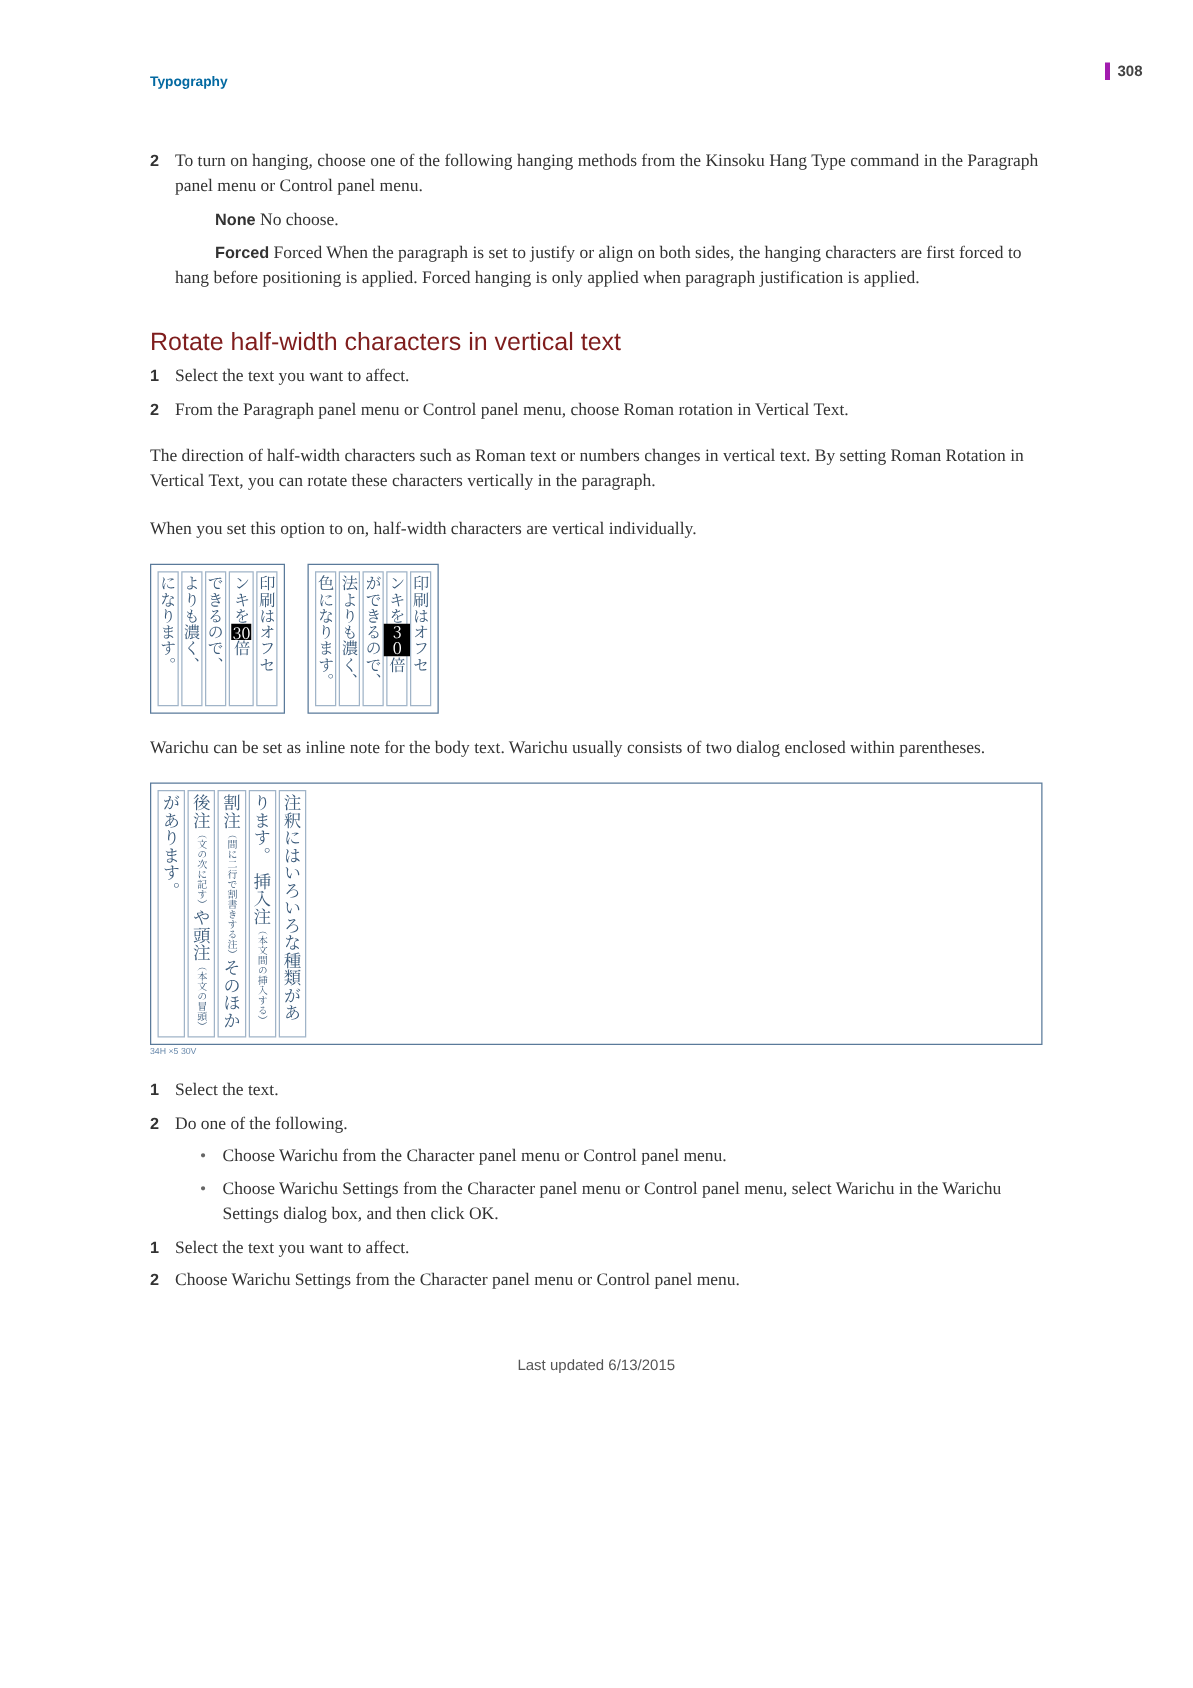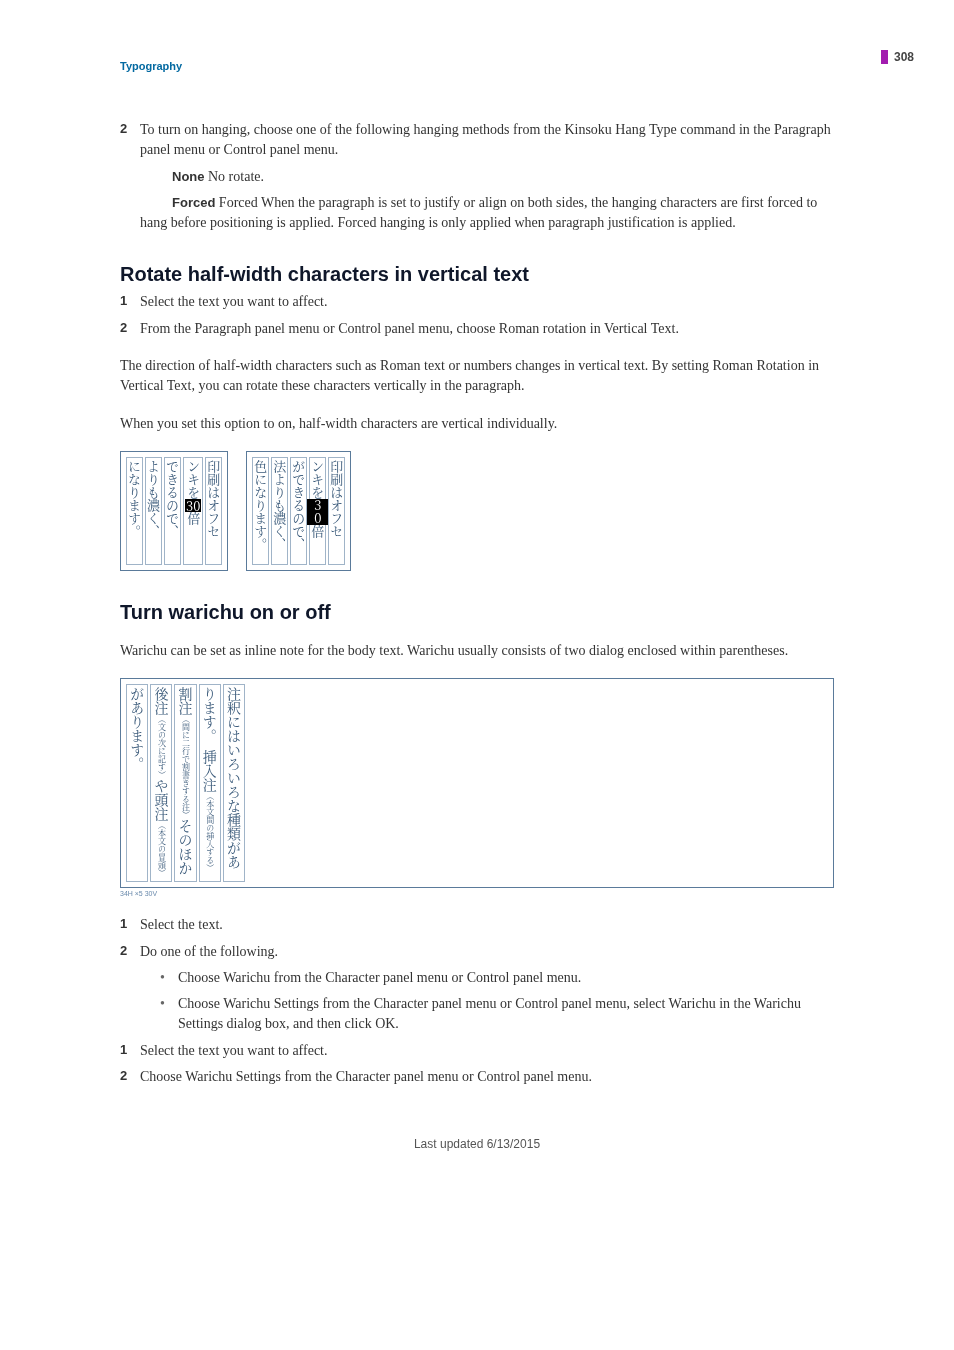--- a/index.html
+++ b/index.html
@@ -14,21 +14,21 @@
     padding: 60px 120px 40px 120px;
     position: relative;
   }
   .pagenum {
     position: absolute;
     top: 50px;
     right: 40px;
     font-family: "Myriad Pro", Arial, sans-serif;
     font-weight: bold;
     font-size: 12px;
-    border-left: 7px solid #a21caf;
+    border-left: 4px solid #a21caf;
     padding-left: 6px;
     color: #444;
   }
   .doc-header {
     font-family: "Myriad Pro", Arial, sans-serif;
     font-weight: bold;
     font-size: 11px;
     color: #0369a1;
     margin-bottom: 48px;
   }
@@ -66,24 +66,24 @@
     line-height: 1.45;
   }
   .def .term {
     font-family: "Myriad Pro", Arial, sans-serif;
     font-weight: bold;
     font-size: 13px;
     padding-left: 32px;
   }
   h2.section {
     font-family: "Myriad Pro", Arial, sans-serif;
-    font-weight: bold;
+    font-weight: normal;
     font-size: 20px;
     margin: 30px 0 6px 0;
-    color: #0f172a;
+    color: #7f1d1d;
   }
   p.para {
     font-size: 14px;
     line-height: 1.45;
     margin: 17px 0;
   }
   .figure {
     margin: 12px 0 18px 0;
   }
   .figure-row {
@@ -153,21 +153,21 @@
   <div class="doc-header">Typography</div>
 
   <div class="num-item">
     <div class="num">2</div>
     <div class="body">To turn on hanging, choose one of the following hanging methods from the Kinsoku Hang Type command in the Paragraph panel menu or Control panel menu.</div>
   </div>
 
   <div class="def">
     <span class="term">None</span>
     <span> </span>
-    <span>No rotate.</span>
+    <span>No choose.</span>
   </div>
   <div class="def">
     <span class="term">Forced</span>
     <span> </span>
     <span>Forced When the paragraph is set to justify or align on both sides, the hanging characters are first forced to hang before positioning is applied. Forced hanging is only applied when paragraph justification is applied.</span>
   </div>
 
   <h2 class="section">Rotate half-width characters in vertical text</h2>
 
   <div class="num-item">
@@ -194,21 +194,20 @@
       <div class="jp-box">
         <div class="vcol">色になります。</div>
         <div class="vcol">法よりも濃く、</div>
         <div class="vcol">ができるので、</div>
         <div class="vcol"><span>ンキを</span><span class="hl">30</span><span>倍</span></div>
         <div class="vcol">印刷はオフセ</div>
       </div>
     </div>
   </div>
 
-  <h2 class="section">Turn warichu on or off</h2>
   <p class="para">Warichu can be set as inline note for the body text. Warichu usually consists of two dialog enclosed within parentheses.</p>
 
   <div class="figure">
     <div class="warichu-box">
       <div class="wcol"><span>があります。</span></div>
       <div class="wcol"><span>後注</span><span class="small">（文の次に記す）</span><span>や頭注</span><span class="small">（本文の冒頭）</span></div>
       <div class="wcol"><span>割注</span><span class="small">（間に二行で割書きする注）</span><span>そのほか</span></div>
       <div class="wcol"><span>ります。　挿入注</span><span class="small">（本文間の挿入する）</span></div>
       <div class="wcol"><span>注釈にはいろいろな種類があ</span></div>
     </div>

